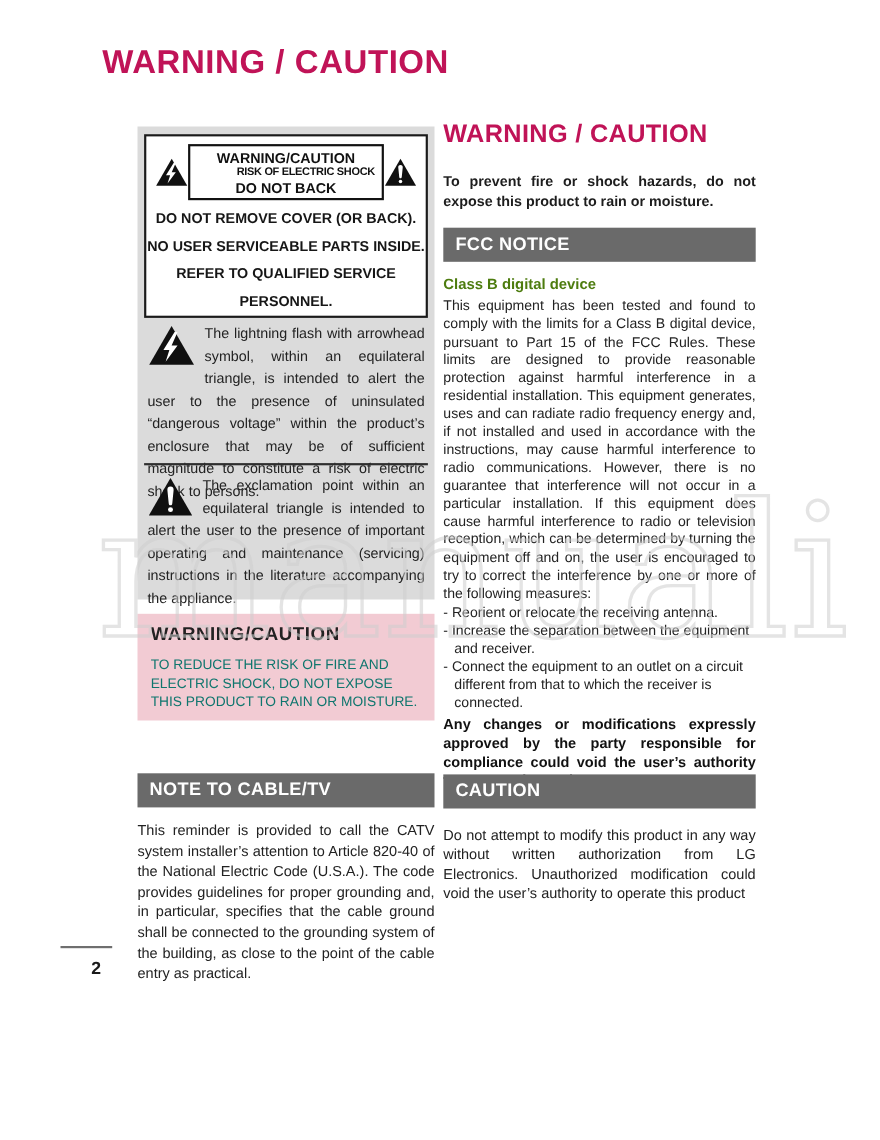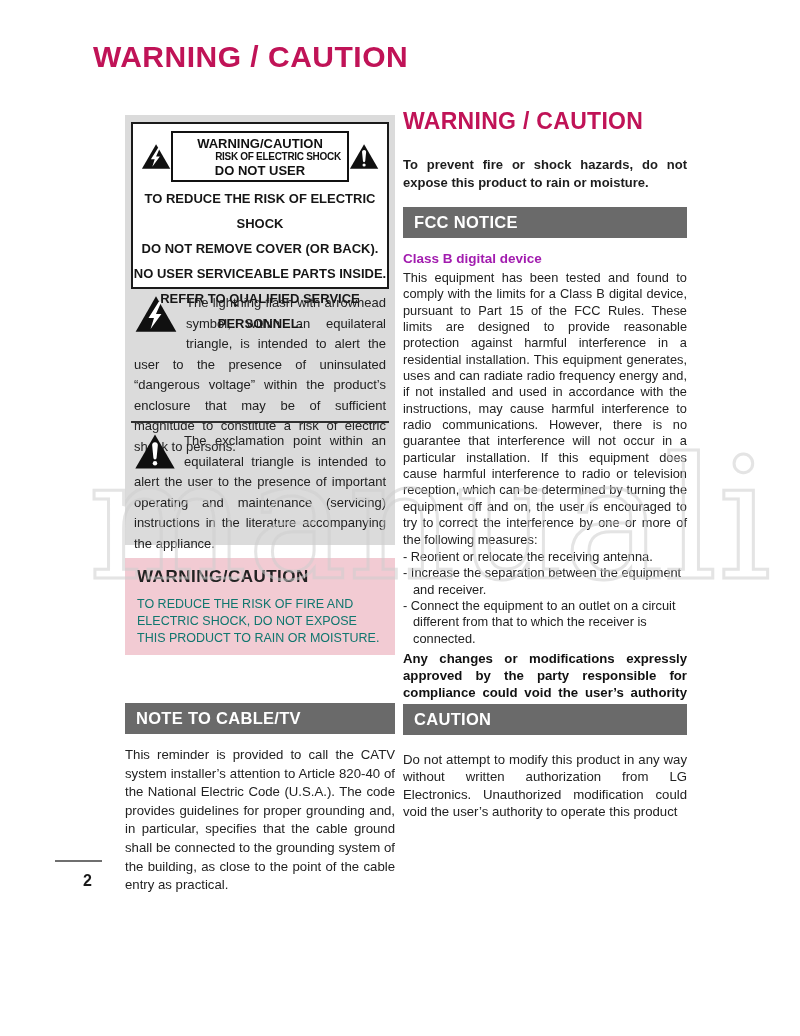--- a/index.html
+++ b/index.html
@@ -60,21 +60,21 @@
   #installer-bar{left:125px;top:703px;width:270px;font-size:16.5px;}
   #fcc-bar{left:403px;top:207px;width:284px;font-size:16.5px;}
   #caution-bar{left:403px;top:704px;width:284px;font-size:16.5px;}
 
   #installer-body{left:125px;top:746px;width:270px;font-size:13.2px;line-height:18.6px;text-align:justify;color:#222;}
 
   
   #right-title{left:403px;top:108px;font-size:23px;font-weight:bold;color:var(--accent,#c01357);letter-spacing:0.3px;}
   #right-intro{left:403px;top:156px;width:284px;font-size:13px;font-weight:bold;line-height:18px;color:#1d1d1d;text-align:justify;}
   #fcc-section{left:403px;top:251px;width:284px;color:#222;}
-  #fcc-subhead{font-size:13.5px;font-weight:bold;margin-bottom:4px;color:#a21caf;}
+  #fcc-subhead{font-size:13.5px;font-weight:bold;margin-bottom:4px;color:#4d7c0f;}
   #fcc-body{font-size:12.8px;line-height:16.35px;text-align:justify;}
   .fcc-bullets{margin-top:1px;}
   .bullet-item{font-size:12.8px;line-height:16.35px;padding-left:10px;text-indent:-10px;text-align:left;}
   .bullet-item::before{content:"- ";}
   #fcc-bold-note{margin-top:3px;font-size:13.2px;font-weight:bold;line-height:17px;text-align:justify;color:#111;}
   #caution-body{left:403px;top:751px;width:284px;font-size:13.2px;line-height:17.4px;text-align:justify;color:#222;}
 
   
   #footer-rule{left:55px;top:860px;width:47px;border-top:2px solid #6f6f6f;}
   #page-number{left:83px;top:872px;font-size:16px;font-weight:bold;color:#1a1a1a;}
@@ -90,30 +90,29 @@
 
   <div id="white-box">
     <div class="tri-row">
       <svg width="58" height="53" viewBox="0 0 64 56">
         <polygon points="32,2 62,54 2,54" fill="#101010"></polygon>
         <path d="M36 10 L21 34 h8 l-5 16 l16 -22 h-8 l8 -18 z" fill="#ffffff"></path>
       </svg>
       <div class="label-box">
         <div class="label-line1">WARNING/CAUTION</div>
         <div class="label-line2">RISK OF ELECTRIC SHOCK</div>
-        <div class="label-line3">DO NOT USER</div>
+        <div class="label-line3">DO NOT BACK</div>
       </div>
       <svg width="58" height="53" viewBox="0 0 64 56">
         <polygon points="32,2 62,54 2,54" fill="#101010"></polygon>
         <path d="M32 14 c3.2 0 4.6 2 4.3 5 l-1.8 18 c-.2 2 -1.1 3 -2.5 3 c-1.4 0 -2.3 -1 -2.5 -3 l-1.8 -18 c-.3 -3 1.1 -5 4.3 -5 z" fill="#ffffff"></path>
         <circle cx="32" cy="46" r="3.4" fill="#ffffff"></circle>
       </svg>
     </div>
     <div class="shock-lines">
-        <div>TO REDUCE THE RISK OF ELECTRIC SHOCK</div>
         <div>DO NOT REMOVE COVER (OR BACK).</div>
         <div>NO USER SERVICEABLE PARTS INSIDE.</div>
         <div>REFER TO QUALIFIED SERVICE PERSONNEL.</div>
       </div>
   </div>
 
   <div class="panel-note" id="lightning-note">
     <svg class="note-icon" width="44" height="38" viewBox="0 0 64 56">
       <polygon points="32,2 62,54 2,54" fill="#101010"></polygon>
       <path d="M36 10 L21 34 h8 l-5 16 l16 -22 h-8 l8 -18 z" fill="#ffffff"></path>

